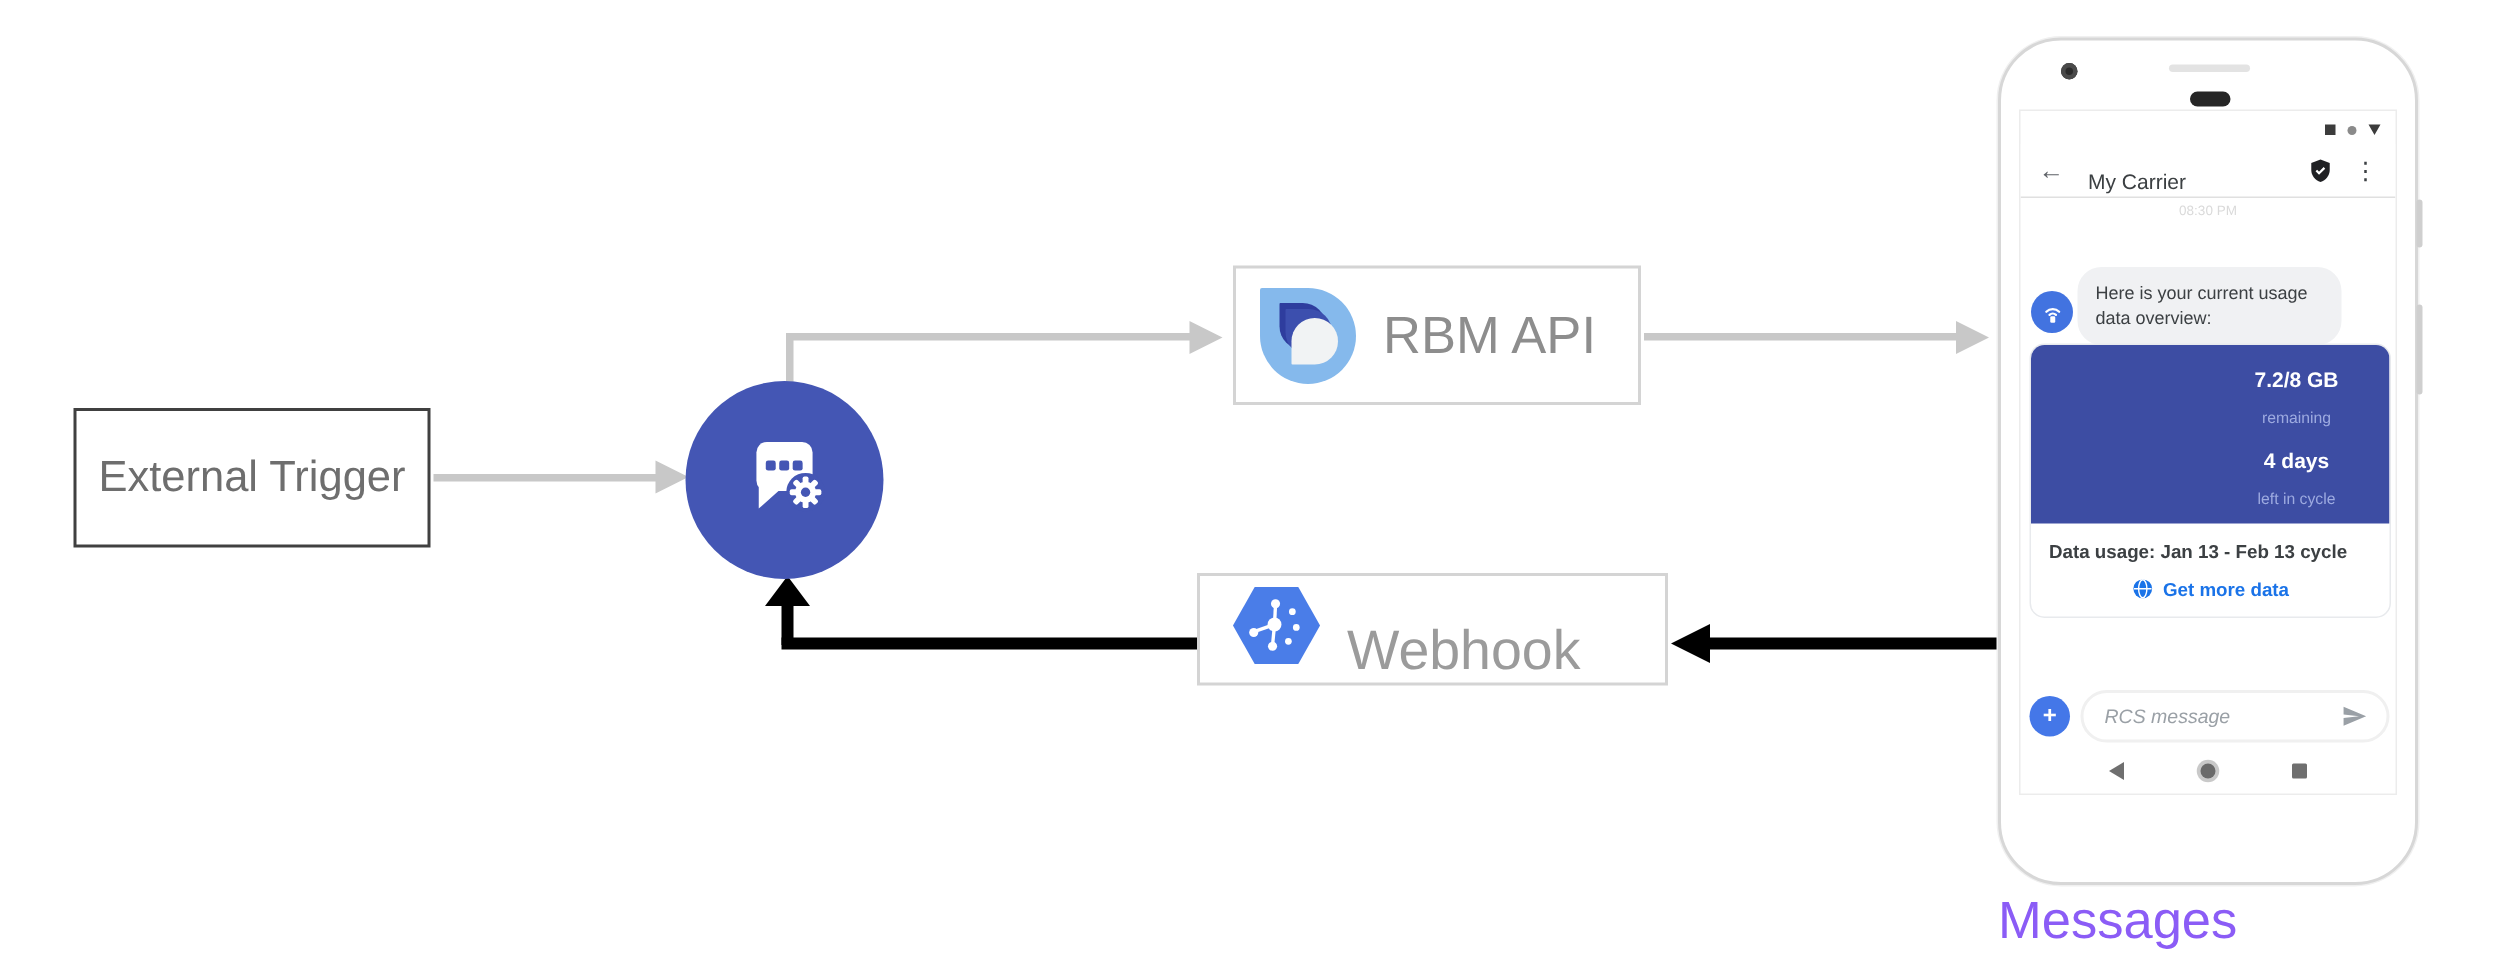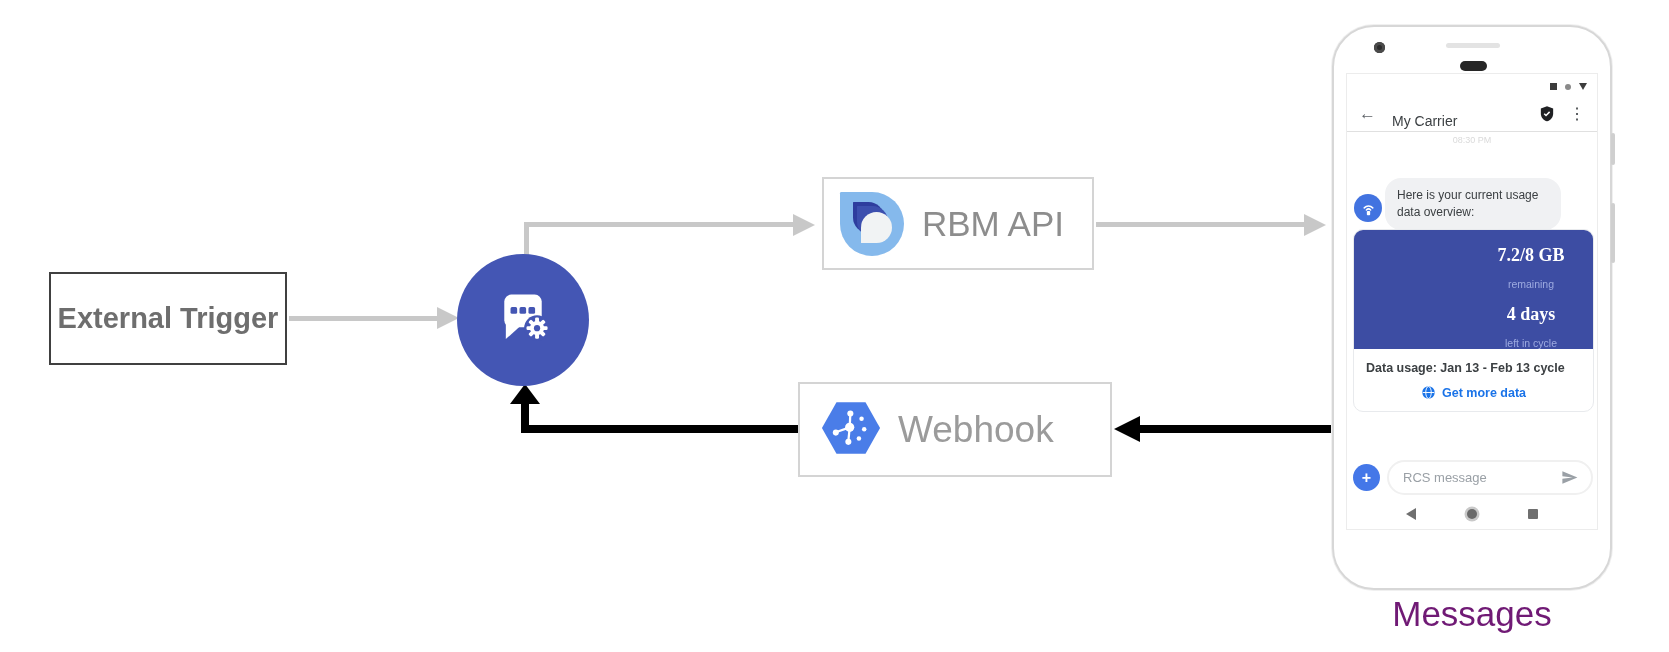--- a/index.html
+++ b/index.html
@@ -1,32 +1,32 @@
 <!DOCTYPE html>
 <html><head>
 <meta charset="utf-8">
 <style>
   html,body{margin:0;padding:0;background:#fff;font-family:"Liberation Sans",sans-serif;}
   #stage{position:relative;width:1669px;height:652px;background:#fff;overflow:hidden;}
 
   
   .dbox{position:absolute;background:#fff;border:2px solid #404040;display:flex;align-items:center;box-sizing:border-box;}
   #ext-box{left:49px;top:272px;width:238px;height:93px;justify-content:center;}
-  #ext-box .lbl{font-size:29px;color:#6e6e6e;font-weight:700;}
+  #ext-box .lbl{font-size:29px;color:#6e6e6e;font-weight:400;}
   #api-box{left:822px;top:177px;width:272px;height:93px;padding-left:16px;border-color:#d4d4d4;}
   #api-box .lbl{font-size:35px;color:#8d8d8d;font-weight:300;margin-left:18px;}
-  #hook-box{left:798px;top:382px;width:314px;height:95px;padding-left:18px;border-color:#d4d4d4;}
+  #hook-box{left:798px;top:382px;width:314px;height:75px;padding-left:18px;border-color:#d4d4d4;align-items:flex-end;}
   #hook-box .lbl{font-size:37px;color:#9b9b9b;font-weight:300;margin-left:14px;}
 
   #agent-circle{position:absolute;left:457px;top:254px;width:132px;height:132px;border-radius:50%;
     background:#4456b4;display:flex;align-items:center;justify-content:center;}
   #agent-label{position:absolute;left:403px;top:430px;width:240px;text-align:center;
     font-size:29px;color:#4c4c4c;font-weight:400;}
-  #messages-label{position:absolute;left:1332px;top:594px;width:280px;text-align:center;
-    font-size:35px;color:#701a75;font-weight:300;}
+  #messages-label{position:absolute;left:1332px;top:594px;width:280px;
+    font-size:35px;color:#8b5cf6;font-weight:300;}
 
   
   .gline{position:absolute;background:#c8c8c8;}
   .ghead-r{position:absolute;width:0;height:0;border-top:11px solid transparent;border-bottom:11px solid transparent;border-left:22px solid #c8c8c8;}
   .bline{position:absolute;background:#000;}
   .bhead-l{position:absolute;width:0;height:0;border-top:13px solid transparent;border-bottom:13px solid transparent;border-right:26px solid #000;}
   .bhead-u{position:absolute;width:0;height:0;border-left:15px solid transparent;border-right:15px solid transparent;border-bottom:20px solid #000;}
 
   
   .rbm-logo{position:relative;width:64px;height:64px;flex:none;}
@@ -71,35 +71,35 @@
     border:1px solid #e8eaed;background:#fff;box-sizing:border-box;}
   #card-blue{position:relative;height:119px;background:#3d4da3;}
   #gauge{position:absolute;left:12px;top:12px;width:95px;height:95px;}
   #gauge .ring{position:absolute;inset:0;border-radius:50%;
     background:conic-gradient(from 205deg,#8fb3f6 0deg,#8d7fe8 95deg,#b84fb4 190deg,#e52a8c 265deg,#ee2590 309deg,#f5f6fa 309deg 360deg);}
   #gauge .hole{position:absolute;inset:13px;border-radius:50%;background:#3d4da3;}
   #gauge .glabel{position:absolute;inset:0;display:flex;align-items:center;justify-content:center;color:#fff;}
   #gauge .gnum{font-size:29px;font-weight:300;}
   #gauge .gpct{font-size:12px;margin-top:12px;}
   #card-stats{position:absolute;right:0;top:0;width:124px;padding-top:15px;text-align:center;color:#fff;}
-  .stat-big{font-size:18px;font-weight:bold;font-family:Liberation Serif, serif;}
+  .stat-big{font-size:14px;font-weight:bold;}
   .stat-sub{font-size:10.5px;color:#9daae0;margin-top:12px;}
   .stat-gap{height:14px;}
   #card-white{padding:12px 12px 11px 12px;}
   #card-title{font-size:12.5px;font-weight:bold;color:#3c4043;}
   #card-body{font-size:11px;color:#5f6368;line-height:1.45;margin-top:6px;letter-spacing:-0.1px;}
   #card-action{margin-top:10px;display:flex;align-items:center;justify-content:center;gap:6px;cursor:pointer;}
   #card-action .alabel{font-size:12.5px;font-weight:bold;color:#1a73e8;}
 
   
   #plus-btn{position:absolute;left:6px;top:390px;width:27px;height:27px;border-radius:50%;background:#4477e8;
     display:flex;align-items:center;justify-content:center;color:#fff;font-size:16px;font-weight:bold;}
   #composer{position:absolute;left:40px;top:386px;width:206px;height:35px;border:2px solid #f0f0f0;border-radius:18px;
     background:#fff;display:flex;align-items:center;padding:0 12px;box-sizing:border-box;}
-  #composer input{border:none;outline:none;flex:1;font-size:13px;color:#3c4043;font-family:"Liberation Sans",sans-serif;background:transparent;min-width:0;}
+  #composer input{border:none;outline:none;flex:1;font-size:13px;color:#3c4043;font-family:"Liberation Sans",sans-serif;background:transparent;min-width:0;font-style:italic;}
   #composer input::placeholder{color:#9aa0a6;}
 
   
   #navbar{position:absolute;left:0;bottom:9px;width:100%;display:flex;align-items:center;justify-content:center;gap:51px;}
   .nav-back{width:0;height:0;border-top:6px solid transparent;border-bottom:6px solid transparent;border-right:10px solid #6f6f6f;}
   .nav-home{width:10px;height:10px;border-radius:50%;background:#6a6a6a;box-shadow:0 0 0 2.5px #c9c9c9;}
   .nav-recent{width:10px;height:10px;background:#6f6f6f;border-radius:1px;}
 </style>
 </head>
 <body>

